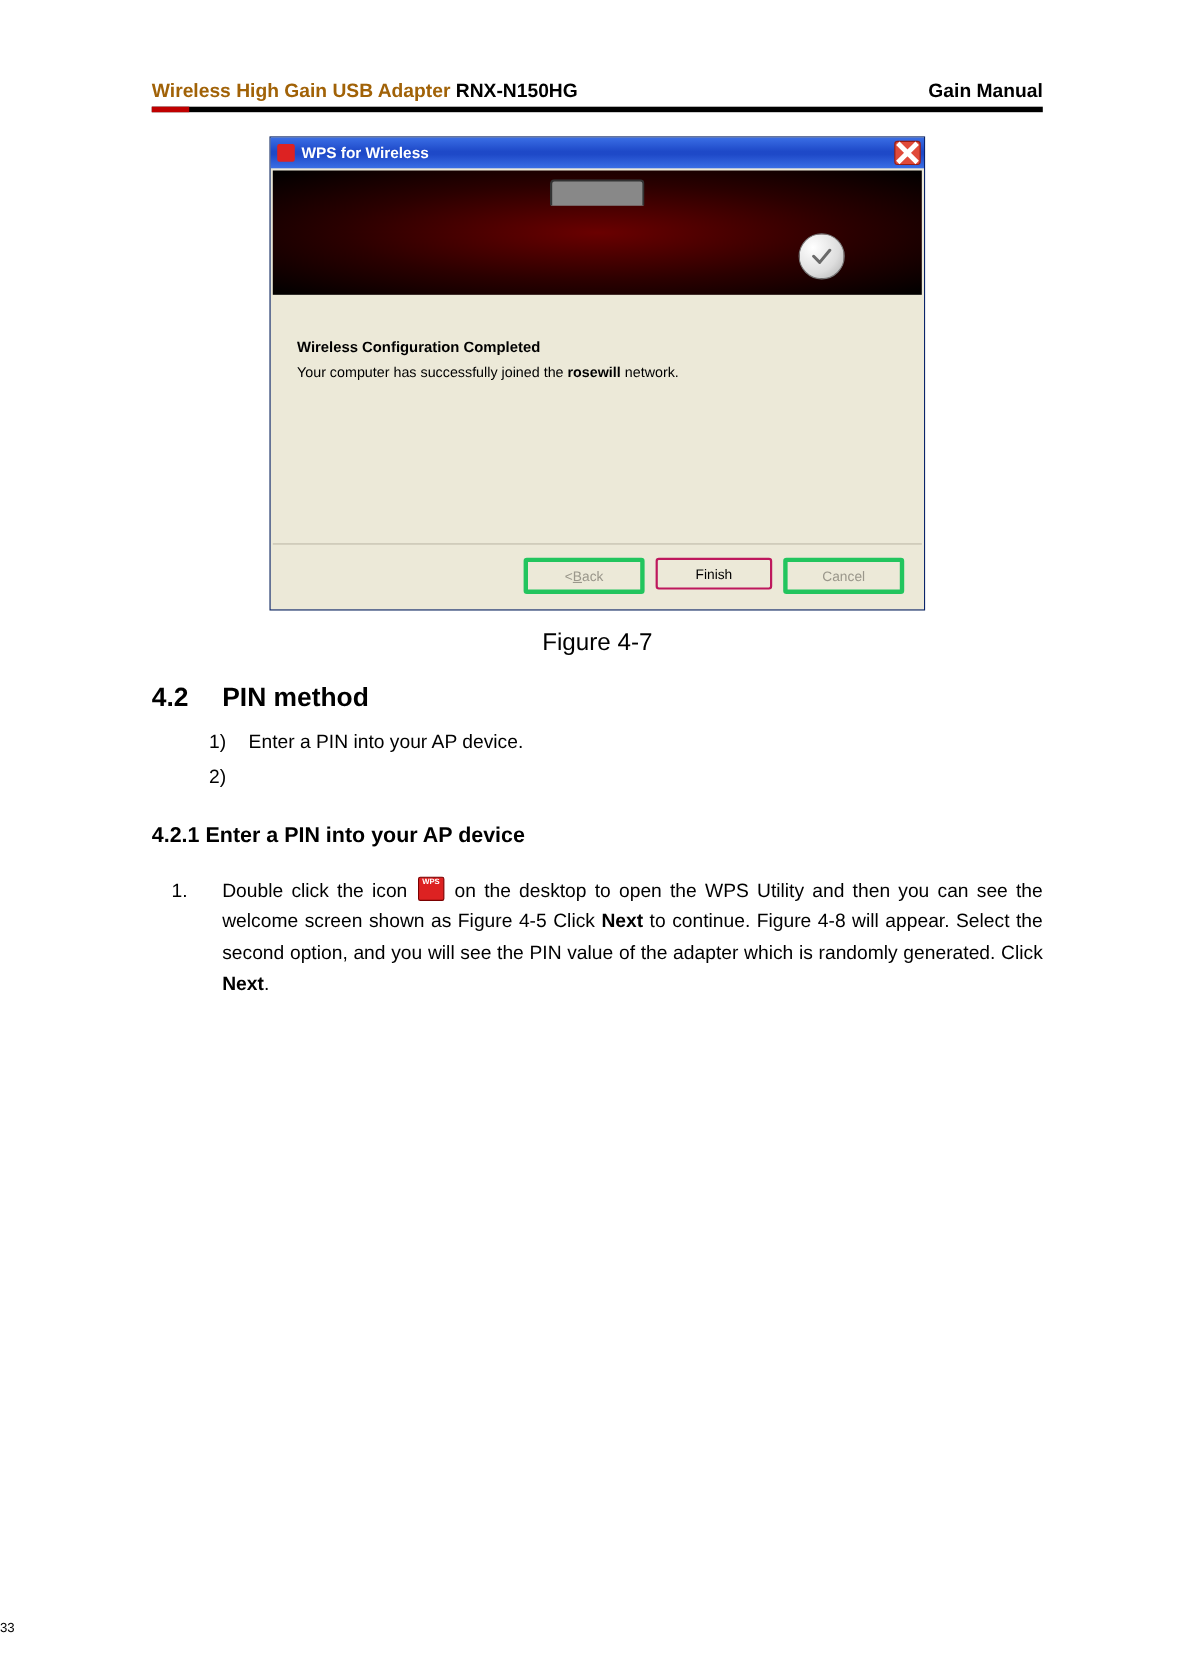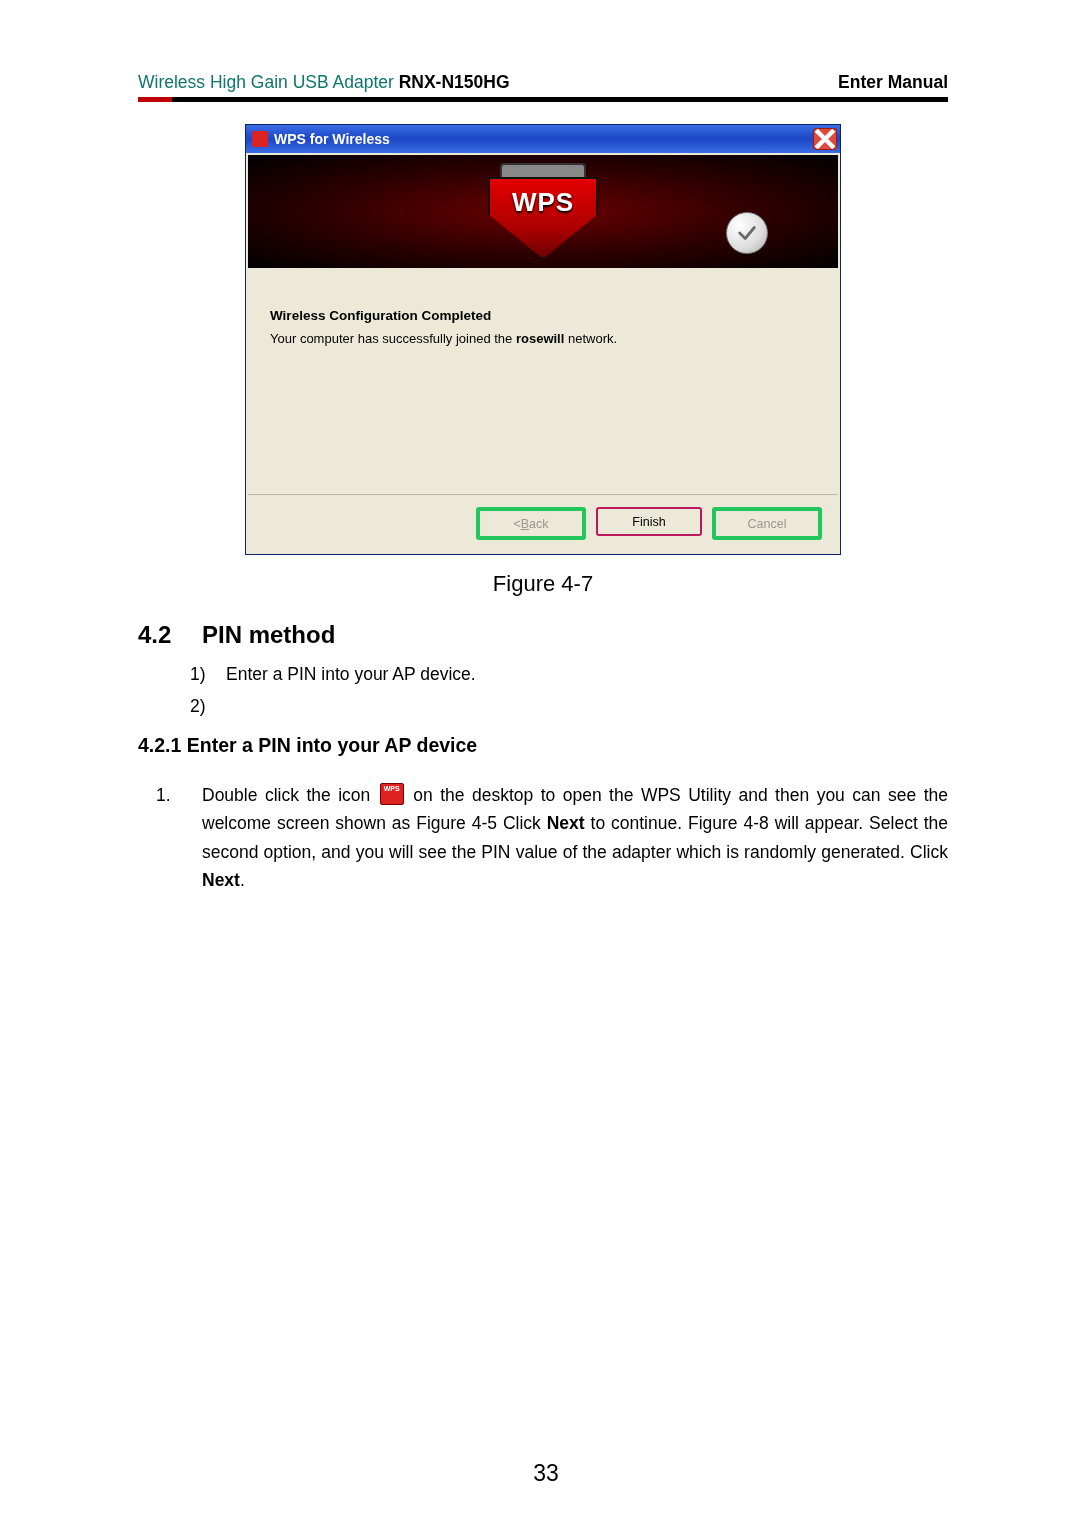--- a/index.html
+++ b/index.html
@@ -16,21 +16,21 @@
     padding: 72px 132px 40px 138px;
   }
   .header-row {
     display: flex;
     justify-content: space-between;
     align-items: flex-end;
     font-weight: bold;
     font-size: 17.5px;
     padding-bottom: 4px;
   }
-  .header-left .red { color: #0f766e; font-weight: normal; }
+  .header-left .red { color: #a16207; font-weight: bold; }
   .header-left .blk { color: #000; font-weight: bold; }
   .header-underline {
     height: 5px;
     background: #000;
     position: relative;
   }
   .header-underline::before {
     content: "";
     position: absolute;
     left: 0; top: 0;
@@ -111,64 +111,61 @@
   .ul { text-decoration: underline; }
 
   .fig-caption { text-align:center; font-size:22px; margin-top:16px; }
 
   .sect-42 { margin-top:24px; font-size:24px; font-weight:bold; }
   .sect-42 .num { display:inline-block; width:64px; }
   .body-p { font-size:17.5px; margin-top:18px; line-height:1.45; }
   .num-list { margin:10px 0 0 52px; font-size:17.5px; line-height:1.8; }
   .num-list .it { display:flex; }
   .num-list .n { width:36px; }
-  .sect-421 { margin-top:12px; font-size:19.5px; font-weight:bold; }
+  .sect-421 { margin-top:26px; font-size:19.5px; font-weight:bold; }
   .step1 { margin-top:24px; display:flex; font-size:17.5px; line-height:1.62; }
   .step1 .sn { width:46px; padding-left:18px; }
   .step1 .stxt { flex:1; text-align:justify; }
   .inline-ico {
     display:inline-block; width:22px; height:20px; vertical-align:-4px;
     background:#d22; border:1px solid #7a0000; border-radius:2px; position:relative; margin:0 2px;
   }
   .inline-ico::after{
     content:"WPS"; position:absolute; left:0; right:0; top:0; color:#fff; font-size:7px; font-weight:bold; text-align:center; line-height:10px;
   }
-  .page-num { position:absolute; left:12px; right:0; bottom:40px; text-align:center; font-size:23px; }
+  .page-num { position:absolute; left:0; right:0; bottom:40px; font-size:12px; }
 </style>
 </head>
 <body>
 
 <div class="page">
   <div class="header-row">
     <div class="header-left">
       <span class="red">Wireless High Gain USB Adapter</span><span class="blk"> RNX-N150HG</span>
     </div>
-    <div>Enter Manual</div>
+    <div>Gain Manual</div>
   </div>
   <div class="header-underline"></div>
 
   <div class="shot-wrap">
     <div class="dialog">
       <div class="titlebar">
         <div class="titlebar-left">
           <span class="app-ico"></span>
           <span>WPS for Wireless</span>
         </div>
         <div class="close-btn">
           <svg viewBox="0 0 10 10">
               <path d="M1 1 L9 9 M9 1 L1 9" stroke="#fff" stroke-width="2"></path>
             </svg>
         </div>
       </div>
       <div class="banner">
         <div class="shield">
           <div class="shield-top"></div>
-          <div class="shield-body">
-              <span class="shield-text">WPS</span>
-            </div>
         </div>
         <div class="check-ball">
           <svg viewBox="0 0 24 24">
               <path d="M4 12 L10 18 L20 6" stroke="#6a6a6a" stroke-width="3" fill="none" stroke-linecap="round" stroke-linejoin="round"></path>
             </svg>
         </div>
       </div>
       <div class="content-area">
         <div class="wcc-heading">Wireless Configuration Completed</div>
         <div class="wcc-text">

